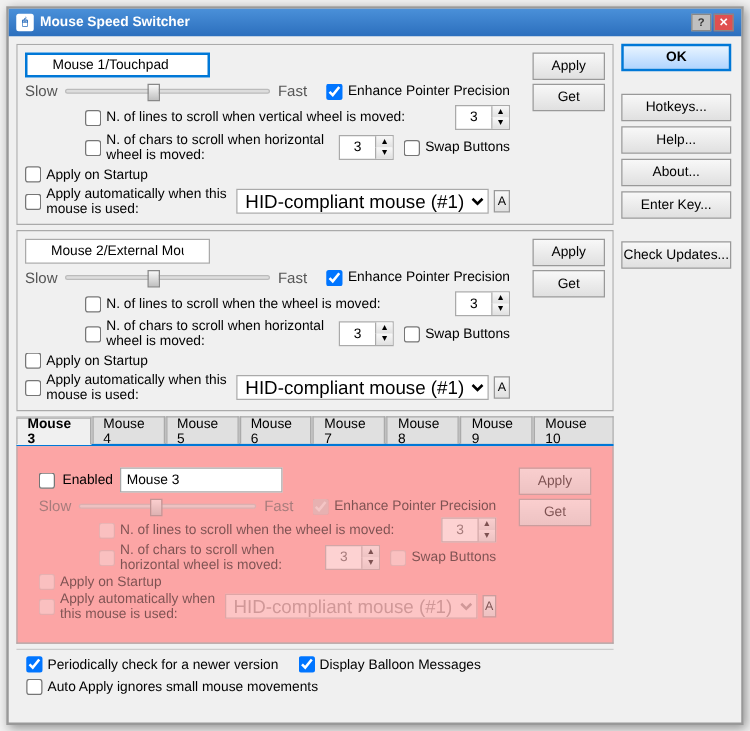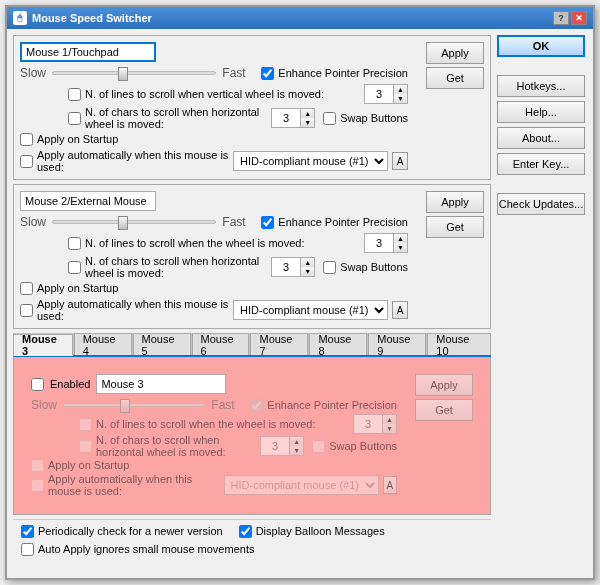--- a/index.html
+++ b/index.html
@@ -96,24 +96,24 @@
       display: flex;
       flex-direction: column;
       gap: 2px;
     }
     .mouse-name-row {
       display: flex;
       align-items: center;
       gap: 6px;
     }
     .mouse-name-input {
-      width: 136px;
+      width: 148px;
       height: 20px;
       border: 2px solid #0078d7;
-      padding: 2px 4px;
+      padding: 2px 20px;
       font-size: 11px;
       background: white;
     }
     .mouse-name-input.normal {
       border: 1px solid #aaa;
     }
     .btn-apply {
       width: 58px;
       height: 22px;
       background: linear-gradient(to bottom, #f8f8f8, #e0e0e0);
@@ -161,20 +161,21 @@
       cursor: pointer;
     }
     .enhance-row {
       display: flex;
       align-items: center;
       gap: 4px;
       margin-left: 8px;
     }
     .checkbox-item {
       display: flex;
+      align-items: center;
       gap: 4px;
       margin: 1px 0;
     }
     .checkbox-item input[type="checkbox"] {
       width: 13px;
       height: 13px;
       cursor: pointer;
     }
     .spinbox-row {
       display: flex;
@@ -221,21 +222,21 @@
       justify-content: flex-end;
       gap: 4px;
     }
     .auto-apply-row {
       display: flex;
       align-items: center;
       gap: 4px;
     }
     .auto-apply-select {
       height: 20px;
-      font-size: 11px;
+      font-size: 15px;
       border: 1px solid #aaa;
       background: white;
       padding: 0 2px;
       flex: 1;
     }
     .auto-apply-a {
       width: 18px;
       height: 18px;
       background: linear-gradient(to bottom, #f8f8f8, #e0e0e0);
       border: 1px solid #999;

